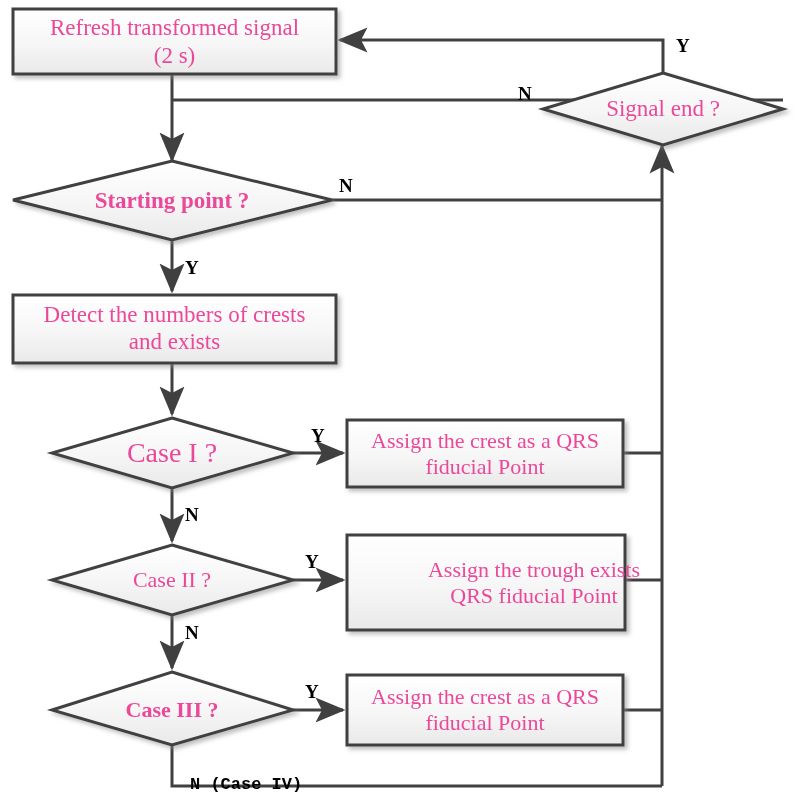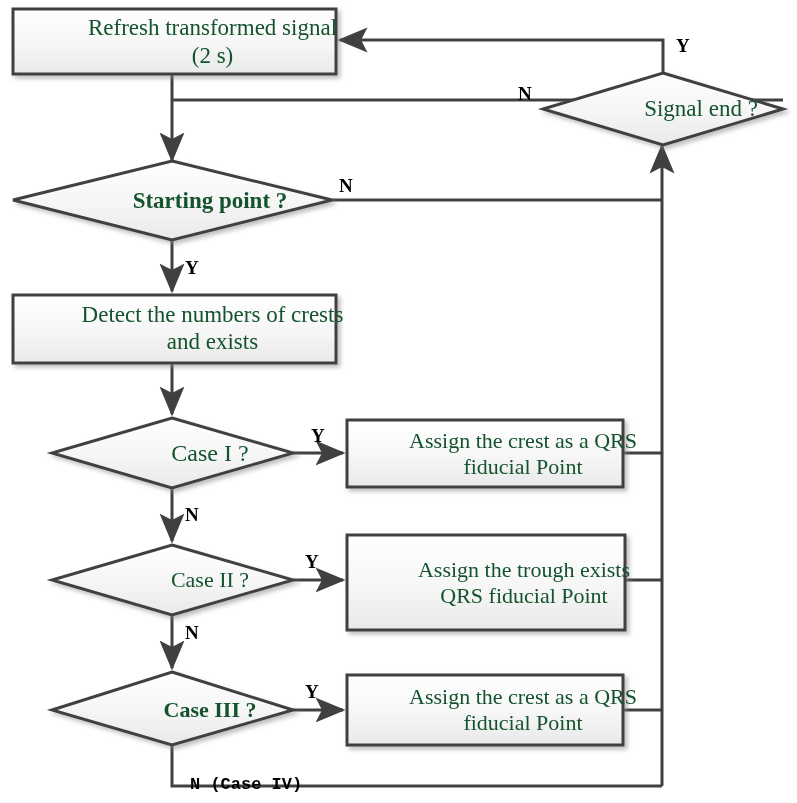--- a/index.html
+++ b/index.html
@@ -21,25 +21,24 @@
     top: 0;
     width: 797px;
     height: 803px;
   }
   .node-text {
     position: absolute;
     display: flex;
     align-items: center;
     justify-content: center;
     text-align: center;
-    color: #14532d;
+    color: #ec4899;
     font-family: "Liberation Serif", "DejaVu Serif", serif;
     line-height: 1.18;
     pointer-events: none;
-    margin-left: 38px;
   }
   .node-text span { display: block; width: 100%; }
   .branch-label {
     position: absolute;
     color: #000000;
     font-family: "Liberation Serif", "DejaVu Serif", serif;
     font-weight: bold;
     font-size: 19px;
     white-space: nowrap;
     line-height: 1;
@@ -136,36 +135,36 @@
     <span>Starting point ?</span>
   </div>
 
   <div class="node-text" style="left:13px; top:295px; width:323px; height:66px; font-size:23px;">
     <div>
       <span>Detect the numbers of crests</span>
       <span>and exists</span>
     </div>
   </div>
 
-  <div class="node-text" style="left:72px; top:433px; width:200px; height:40px; font-size:24px;">
+  <div class="node-text" style="left:72px; top:433px; width:200px; height:40px; font-size:28px;">
     <span>Case I ?</span>
   </div>
 
   <div class="node-text" style="left:347px; top:420px; width:276px; height:67px; font-size:22px;">
     <div>
       <span>Assign the crest as a QRS</span>
       <span>fiducial Point</span>
     </div>
   </div>
 
   <div class="node-text" style="left:72px; top:560px; width:200px; height:40px; font-size:22px;justify-content:center;">
     <span>Case II ?</span>
   </div>
 
-  <div class="node-text" style="left:347px; top:535px; width:278px; height:95px; font-size:22px;">
+  <div class="node-text" style="left:347px; top:535px; width:278px; height:95px; font-size:22px;padding-left:48px;">
     <div>
       <span>Assign the trough exists</span>
       <span>QRS fiducial Point</span>
     </div>
   </div>
 
   <div class="node-text" style="left:72px; top:690px; width:200px; height:40px; font-size:22px;font-weight:bold;">
     <span>Case III ?</span>
   </div>
 

